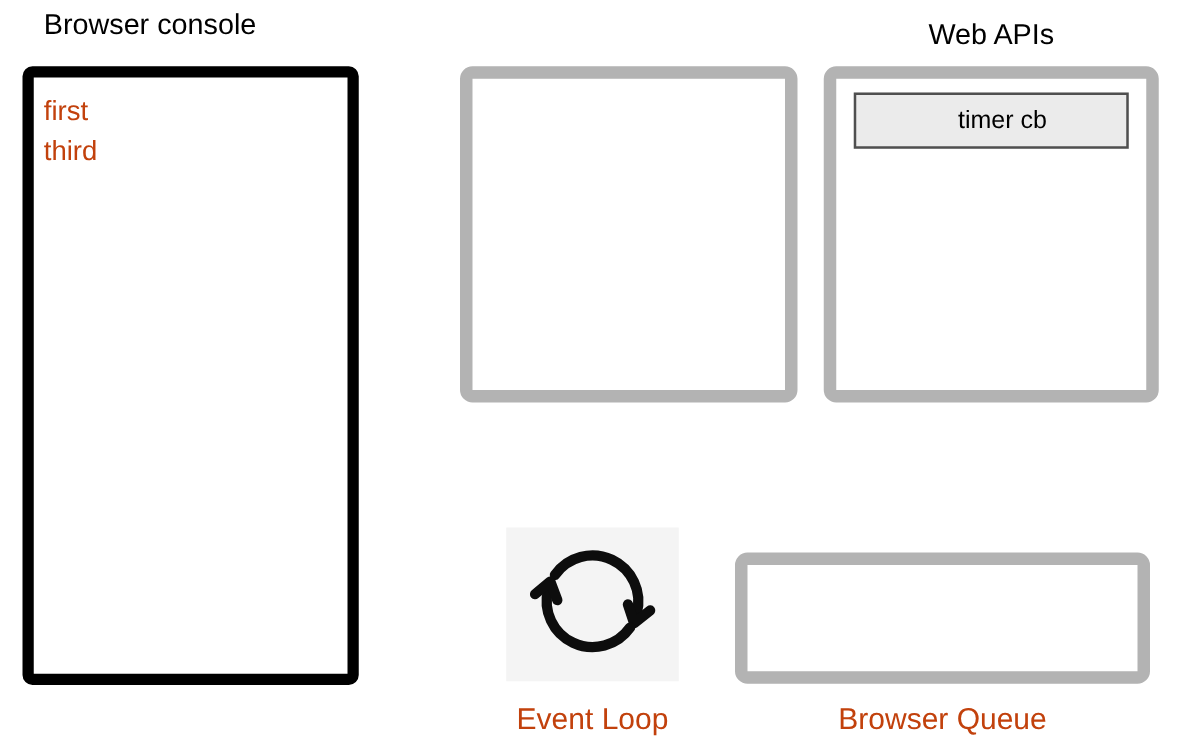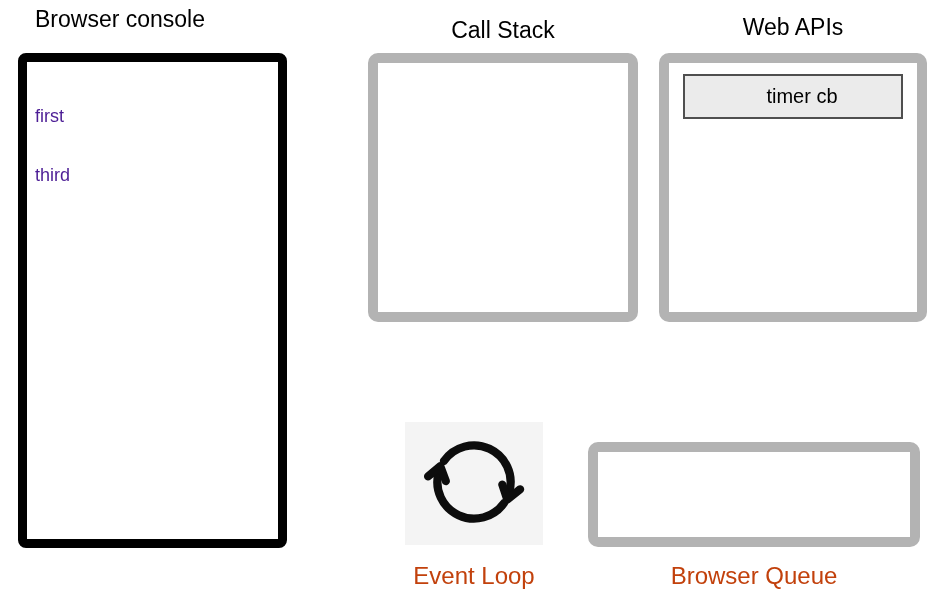--- a/index.html
+++ b/index.html
@@ -28,24 +28,23 @@
   .console-panel {
     position: absolute;
     left: 18px; top: 53px;
     width: 269px; height: 495px;
     background: #ffffff;
     border: 9px solid #000000;
     border-radius: 8px;
     padding: 11px 8px;
   }
   .console-line {
-    font-size: 18px;
+    font-size: 22px;
     line-height: 32px;
-    color: #4c1d95;
-    margin-top: 27px;
+    color: #c2410c;
   }
 
   
   .gray-panel {
     position: absolute;
     background: #ffffff;
     border: 10px solid #b3b3b3;
     border-radius: 10px;
   }
   .callstack-title { left: 368px; top: 17px; width: 270px; }
@@ -99,21 +98,20 @@
 
 <div class="stage">
 
   <div class="title console-title">Browser console</div>
 
   <div class="console-panel">
     <div class="console-line">first</div>
     <div class="console-line">third</div>
   </div>
 
-  <div class="title centered callstack-title">Call Stack</div>
   <div class="gray-panel callstack-panel"></div>
 
   <div class="title centered webapis-title">Web APIs</div>
   <div class="gray-panel webapis-panel"></div>
   <div class="task-chip">timer cb</div>
 
   <div class="eventloop-iconbox">
     <span>
       <svg viewBox="0 0 120 120" fill="none" stroke="#0d0d0d" stroke-width="9" stroke-linecap="round" stroke-linejoin="round">
         <path d="M 27.2 37.1 A 40 40 0 0 1 98.6 70.4"></path>

